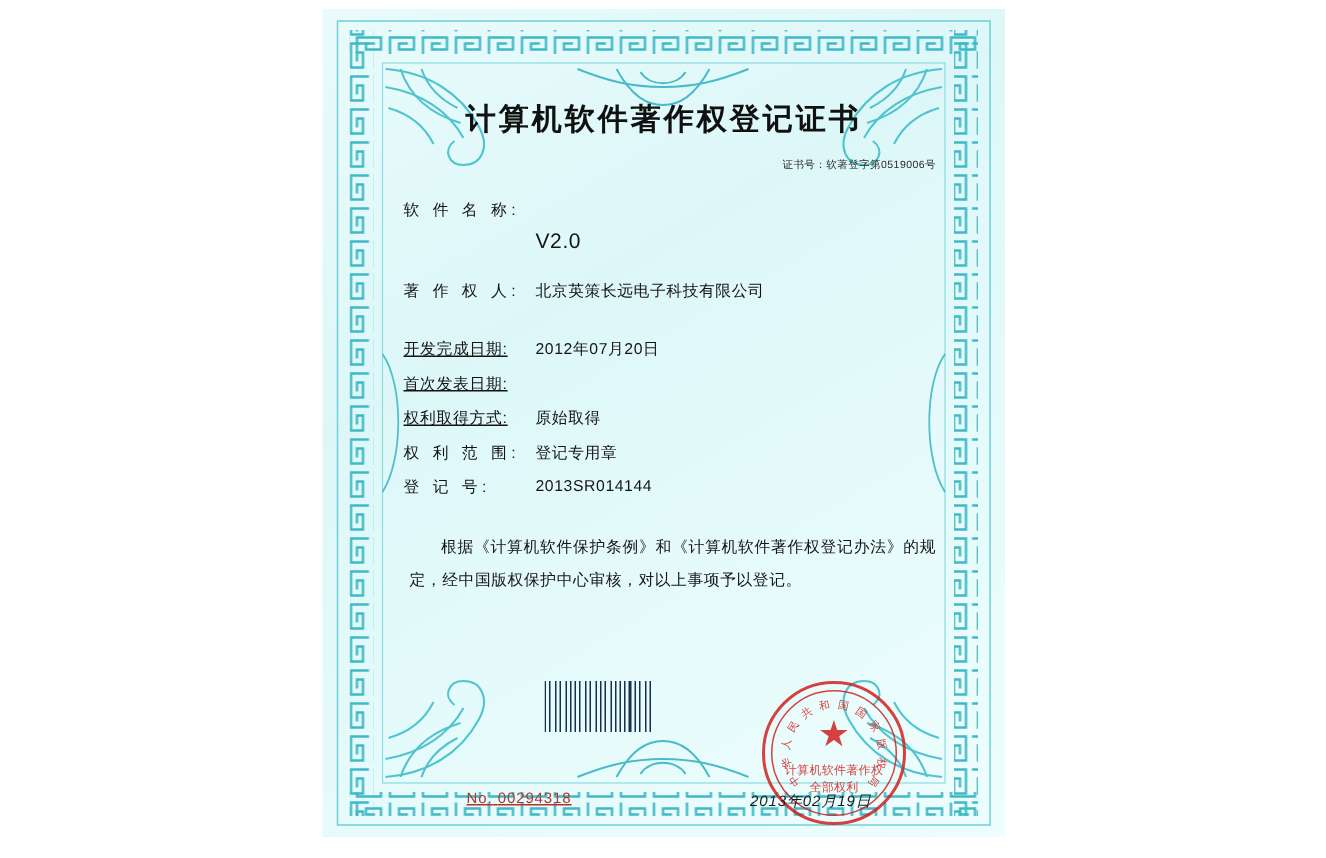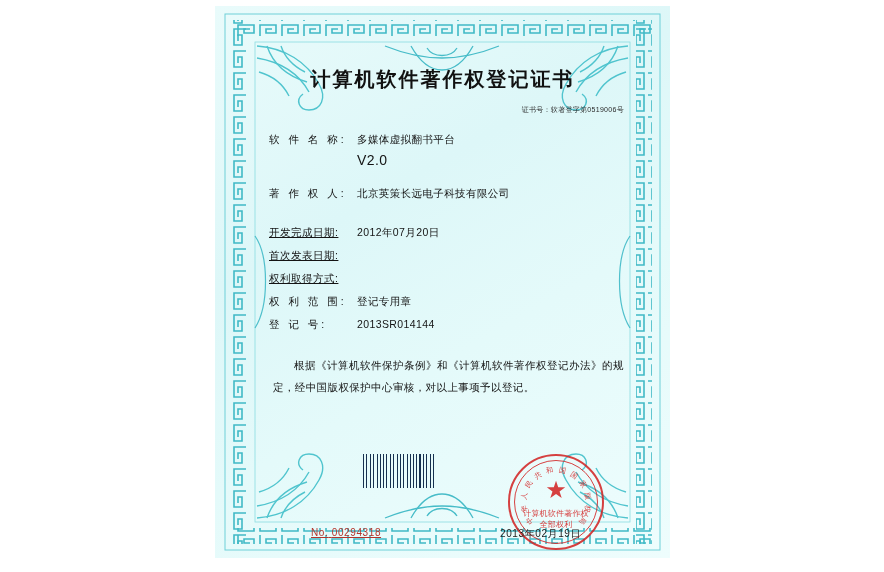--- a/index.html
+++ b/index.html
@@ -209,20 +209,21 @@
     letter-spacing: 0.6px;
     text-decoration: underline;
   }
   .footer-date {
     position: absolute;
     left: 245px;
     top: 481px;
     font-size: 10px;
     color: #1b1b1b;
     letter-spacing: 0.6px;
+    font-style: italic;
   }
 </style>
 </head>
 <body>
 
 <div id="certificate-page">
 
   <div class="certificate-sheet">
 
     <svg class="flourish" width="455" height="552" viewBox="0 0 455 552" style="left:0;top:0;">
@@ -305,21 +306,20 @@
       <div class="title-block">
         <div class="title-sub">计算机软件著作权登记证书</div>
       </div>
 
       <div class="cert-number-line">证书号：软著登字第0519006号</div>
 
       <div class="fields">
 
         <div class="field-row">
           <div class="field-label">软 件 名 称:</div>
-          <div class="field-value">多媒体虚拟翻书平台</div>
         </div>
         <div class="field-value-sub">V2.0</div>
 
         <div class="spacer-sm"></div>
 
         <div class="field-row">
           <div class="field-label">著 作 权 人:</div>
           <div class="field-value">北京英策长远电子科技有限公司</div>
         </div>
 
@@ -329,20 +329,21 @@
           <div class="field-label tight">开发完成日期:</div>
           <div class="field-value">2012年07月20日</div>
         </div>
 
         <div class="field-row">
           <div class="field-label tight">首次发表日期:</div>
         </div>
 
         <div class="field-row">
           <div class="field-label tight">权利取得方式:</div>
+          <div class="field-value">原始取得</div>
         </div>
 
         <div class="field-row">
           <div class="field-label">权 利 范 围:</div>
           <div class="field-value">登记专用章</div>
         </div>
 
         <div class="field-row">
           <div class="field-label">登 记 号:</div>
           <div class="field-value">2013SR014144</div>

